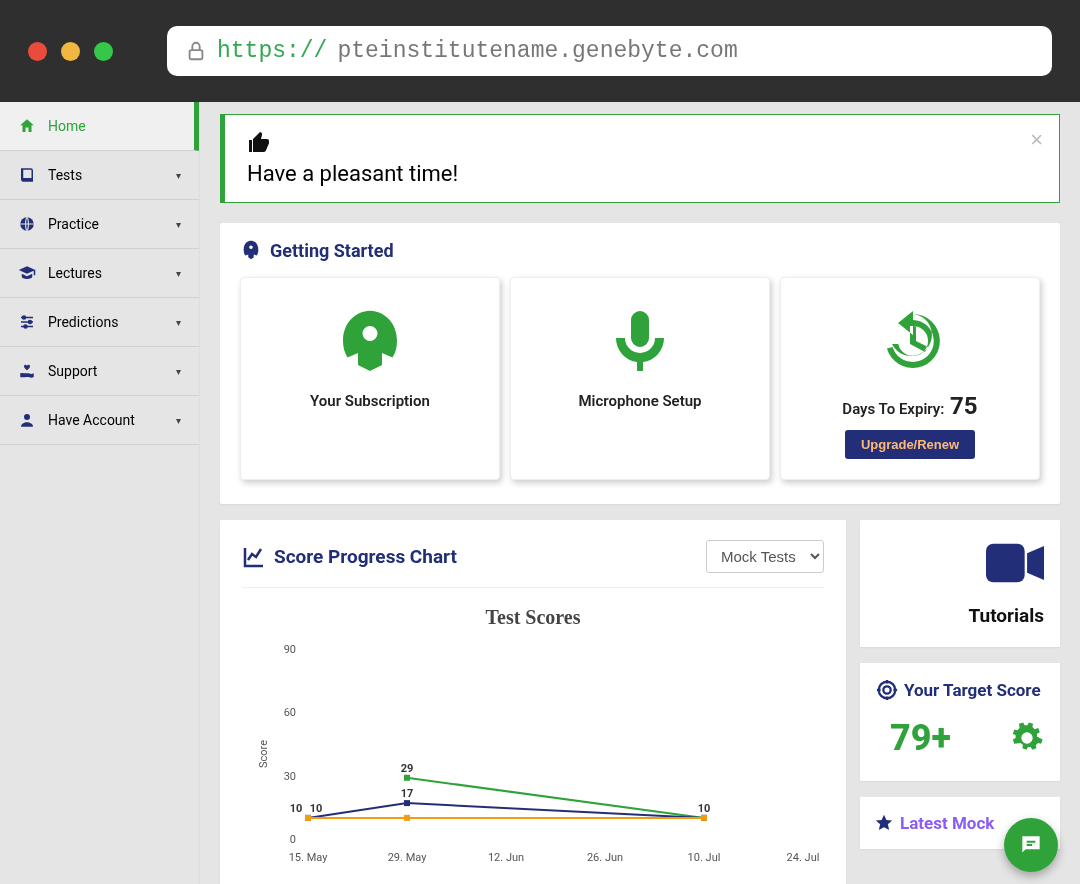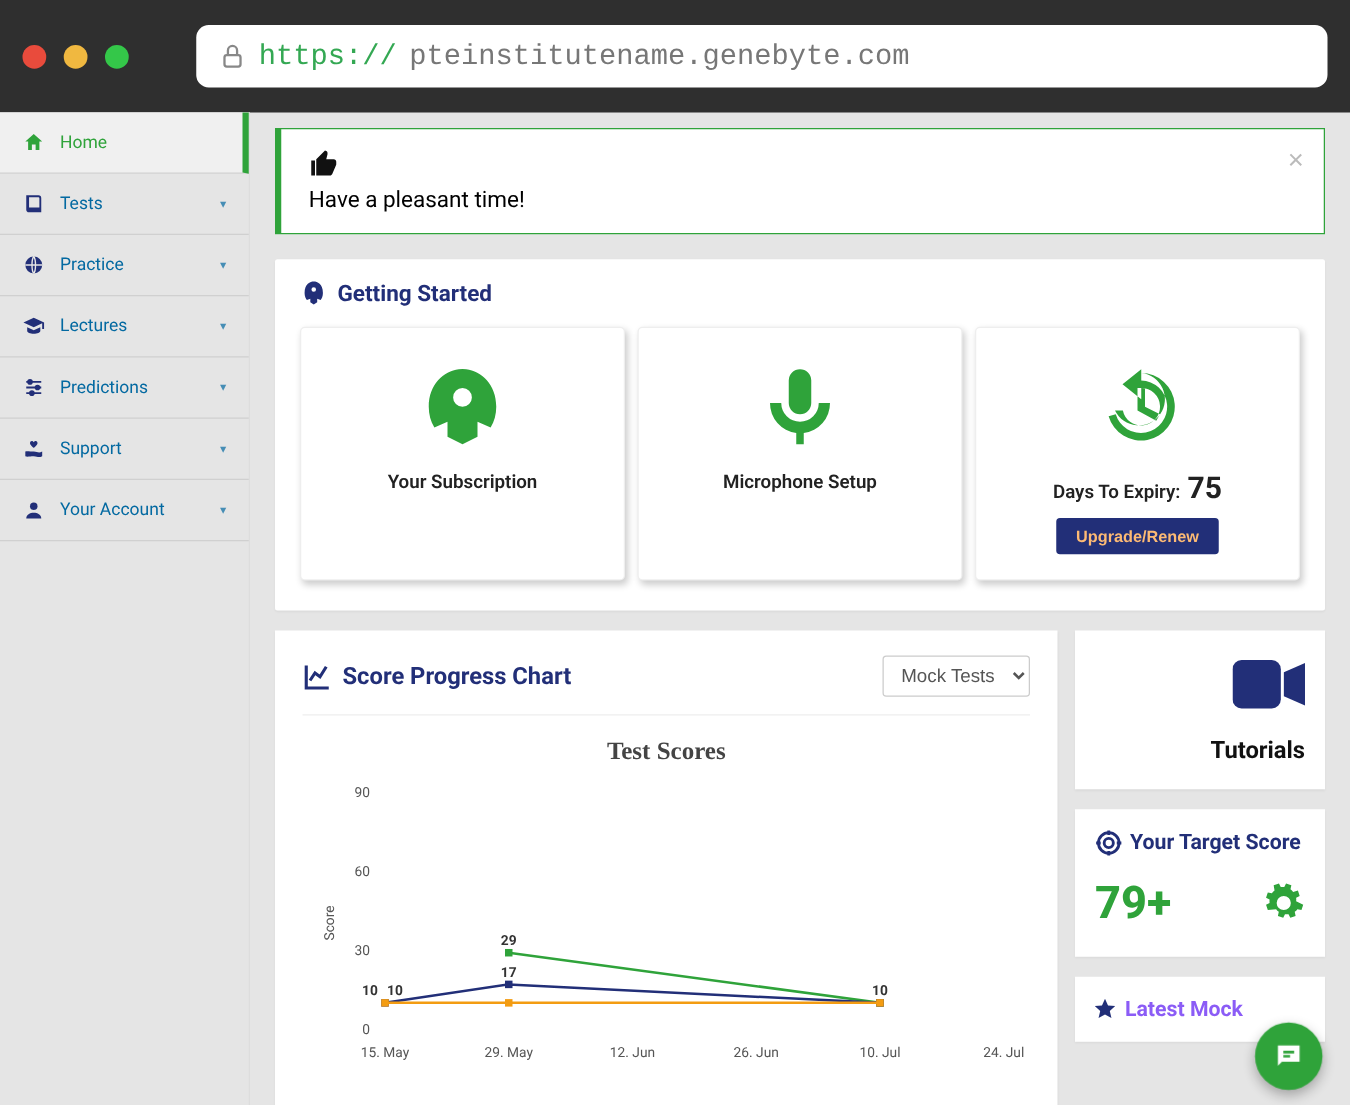--- a/index.html
+++ b/index.html
@@ -1,44 +1,44 @@
 <!DOCTYPE html>
 <html><head>
 <meta charset="utf-8">
 <style>
 * { box-sizing: border-box; margin: 0; padding: 0; }
 body { font-family: -apple-system, BlinkMacSystemFont, "Segoe UI", Roboto, Arial, sans-serif; background: #e5e5e5; width: 1080px; height: 884px; overflow: hidden; }
 
 
-.browser-bar { background: #2f2f2f; height: 90px; display: flex; align-items: center; padding: 0 18px; gap: 14px; }
+.browser-bar { background: #2f2f2f; height: 102px; display: flex; align-items: center; padding: 0 28px; gap: 14px; }
 .window-dots { display: flex; gap: 14px; margin-right: 40px; }
 .dot { width: 19px; height: 19px; border-radius: 50%; }
 .dot.red { background: #e94b3c; }
 .dot.yellow { background: #f0b840; }
 .dot.green { background: #34c749; }
 .url-bar { flex: 1; background: #fff; border-radius: 10px; height: 50px; display: flex; align-items: center; padding: 0 18px; gap: 10px; font-size: 23px; font-family: "Courier New", monospace; }
 .lock-svg { width: 22px; height: 22px; flex-shrink: 0; }
 .url-pre { color: #34a853; font-weight: 500; }
 .url-rest { color: #777; }
 
 
 .app { display: flex; height: calc(884px - 90px); }
 .sidebar { width: 200px; background: #e5e5e5; border-right: 1px solid #ddd; }
-.side-item { display: flex; align-items: center; gap: 12px; padding: 15px 18px; border-bottom: 1px solid #d0d0d0; font-size: 14px; color: #0369a1; cursor: pointer; position: relative; }
+.side-item { display: flex; align-items: center; gap: 12px; padding: 15px 18px; border-bottom: 1px solid #d0d0d0; font-size: 14px; color: #000000; cursor: pointer; position: relative; }
 .side-item.active { color: #2fa33a; border-right: 5px solid #2fa33a; background: #f0f0f0; }
 .side-item .ico { width: 18px; height: 18px; display: inline-flex; align-items: center; justify-content: center; }
 .side-item .ico svg { width: 18px; height: 18px; }
 .caret { margin-left: auto; font-size: 10px; opacity: .7; }
 
 .main { flex: 1; padding: 12px 20px; overflow: auto; }
 
 
 .alert { background: #fff; border: 1px solid #2fa33a; border-left: 5px solid #2fa33a; padding: 16px 22px; position: relative; margin-bottom: 20px; }
 .alert h2 { font-size: 24px; font-weight: 700; display: flex; align-items: center; gap: 10px; }
-.alert p { font-size: 18px; margin-top: 6px; }
+.alert p { font-size: 22px; margin-top: 6px; }
 .alert .close { position: absolute; right: 16px; top: 12px; font-size: 22px; color: #bbb; cursor: pointer; background: none; border: none; }
 
 
 .panel { background: #fff; border-radius: 2px; padding: 16px 20px 24px; margin-bottom: 16px; box-shadow: 0 1px 2px rgba(0,0,0,.05); }
 .panel-head { display: flex; align-items: center; gap: 8px; font-size: 18px; font-weight: 700; color: #222f78; margin-bottom: 16px; }
 .panel-head svg { width: 22px; height: 22px; }
 
 .cards-row { display: flex; gap: 10px; }
 .gs-card { flex: 1; background: #fff; border: 1px solid #eee; box-shadow: 2px 3px 6px rgba(0,0,0,.2); border-radius: 4px; padding: 18px 10px 20px; text-align: center; }
 .gs-card .big-ico { height: 90px; display: flex; align-items: center; justify-content: center; }
@@ -59,21 +59,21 @@
 .chart-svg { width: 100%; height: 230px; display: block; }
 
 .side-col { width: 200px; display: flex; flex-direction: column; gap: 16px; }
 .side-card { background: #fff; padding: 20px 16px; text-align: right; box-shadow: 0 1px 2px rgba(0,0,0,.05); }
 .side-card .sc-ico svg { width: 58px; height: 46px; }
 .side-card .sc-label { font-size: 19px; font-weight: 700; color: #111; margin-top: 14px; }
 .target-card { background: #fff; padding: 16px 16px 22px; box-shadow: 0 1px 2px rgba(0,0,0,.05); }
 .target-head { display: flex; align-items: center; gap: 6px; font-size: 17px; font-weight: 700; color: #222f78; }
 .target-head svg { width: 22px; height: 22px; }
 .target-val { display: flex; align-items: center; justify-content: space-between; margin-top: 16px; }
-.target-val .num { font-size: 36px; font-weight: 800; color: #2fa33a; }
+.target-val .num { font-size: 36px; font-weight: 800; color: #2fa33a; margin-left: 14px; }
 .target-val svg { width: 34px; height: 34px; }
 .mock-card { background: #fff; padding: 16px 14px; box-shadow: 0 1px 2px rgba(0,0,0,.05); }
 .mock-head { display: flex; align-items: center; gap: 6px; font-size: 17px; font-weight: 700; color: #8b5cf6; white-space: nowrap; overflow: hidden; }
 .mock-head svg { width: 20px; height: 20px; flex-shrink: 0; }
 
 
 .fab { position: fixed; right: 22px; bottom: 12px; width: 54px; height: 54px; border-radius: 50%; background: #2fa33a; display: flex; align-items: center; justify-content: center; box-shadow: 0 4px 10px rgba(0,0,0,.3); cursor: pointer; }
 .fab svg { width: 26px; height: 26px; }
 </style>
 </head>
@@ -155,21 +155,21 @@
       <span>Support</span>
       <span class="caret">▾</span>
     </div>
     <div class="side-item">
       <span class="ico">
           <svg viewBox="0 0 24 24" fill="#222f78">
             <circle cx="12" cy="8" r="4"></circle>
             <path d="M4 21c0-4 4-6 8-6s8 2 8 6"></path>
           </svg>
         </span>
-      <span>Your Account</span>
+      <span>Have Account</span>
       <span class="caret">▾</span>
     </div>
   </nav>
 
   <main class="main">
     <div class="alert">
       <button class="close">×</button>
       <h2>
         <svg width="24" height="24" viewBox="0 0 24 24" fill="#111">
             <path d="M2 21h3V9H2v12zm20-11c0-1.1-.9-2-2-2h-6l1-4V3c0-.5-.2-1-.6-1.4L13 1 6 8v13h11c.8 0 1.5-.5 1.8-1.2l3-7c.1-.3.2-.5.2-.8v-2z"></path>

